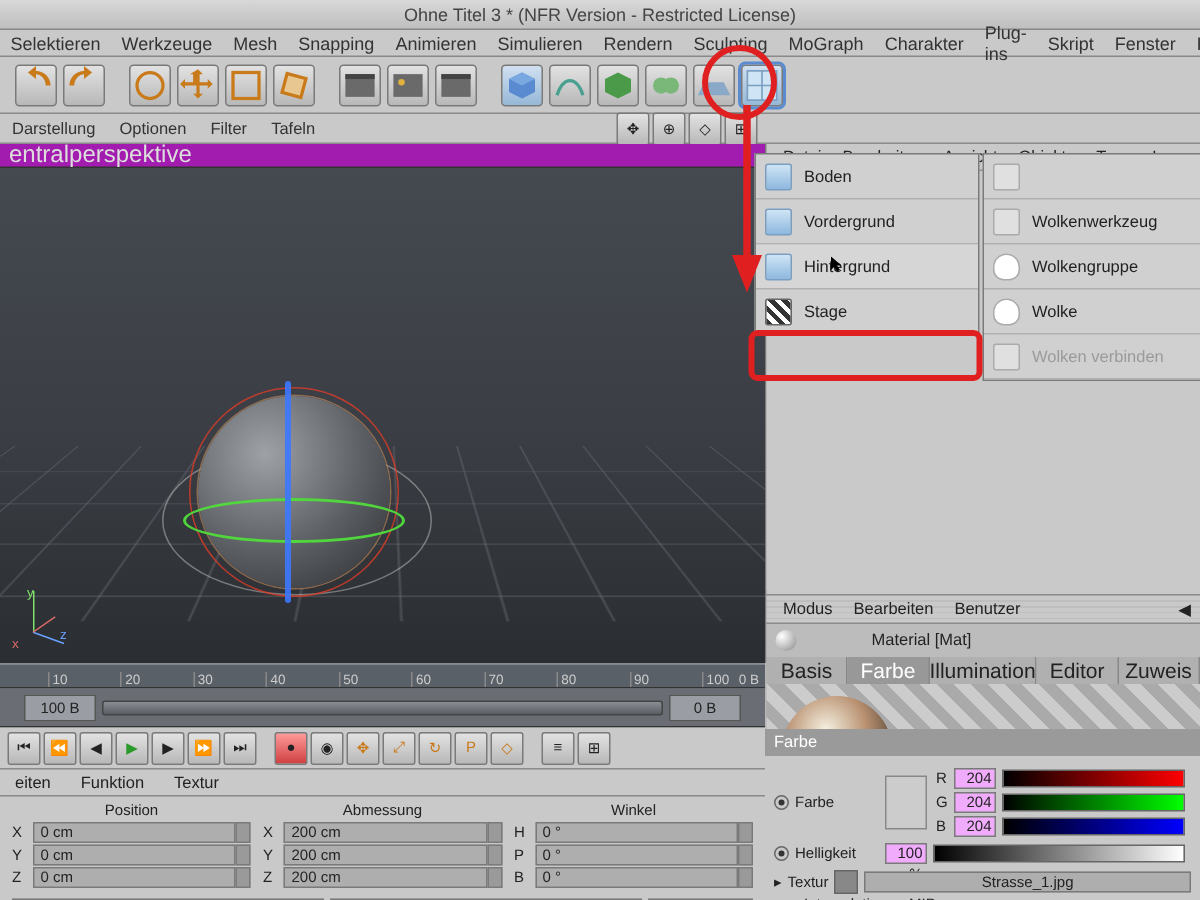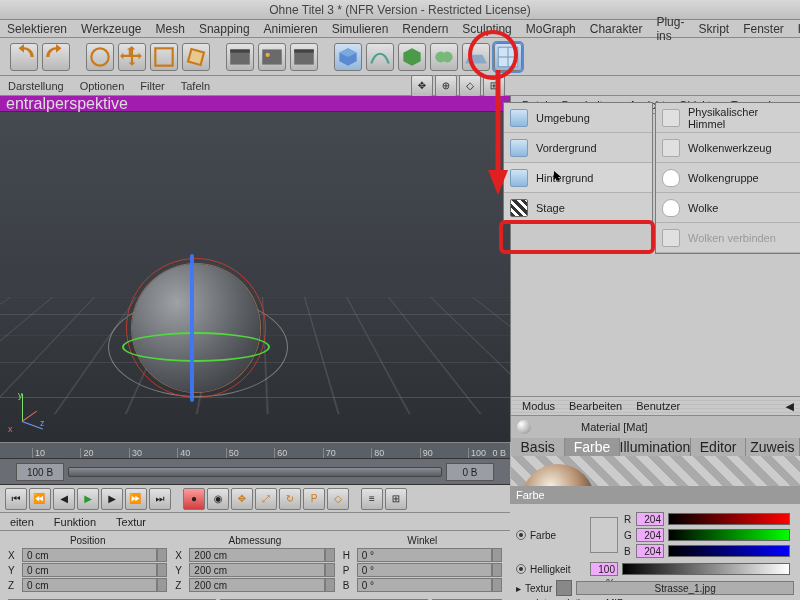--- a/index.html
+++ b/index.html
@@ -278,42 +278,41 @@
       <span>Ansicht</span>
       <span>Objekte</span>
       <span>Tags</span>
       <span>Lesezeich</span>
     </div>
     <div class="panel-body">
       <div class="dropdown">
         <div class="dropdown-col left">
           <div class="dd-item">
               <div class="ico blue"></div>
-              <span class="txt">Umgebung</span>
+              <span class="txt">Boden</span>
             </div>
           <div class="dd-item">
               <div class="ico blue"></div>
               <span class="txt">Vordergrund</span>
             </div>
           <div class="dd-item highlight">
               <div class="ico blue"></div>
               <span class="txt">Hintergrund</span>
             <svg style="position:absolute;left:50px;top:8px" width="8" height="10">
                 <path d="M0 0l0 9 2-2 2 3 2-1-2-3 3 0z" fill="#000"></path>
               </svg>
           </div>
           <div class="dd-item">
               <div class="ico stage"></div>
               <span class="txt">Stage</span>
             </div>
         </div>
         <div class="dropdown-col right">
           <div class="dd-item">
               <div class="ico gray"></div>
-              <span class="txt">Physikalischer Himmel</span>
             </div>
           <div class="dd-item">
               <div class="ico gray"></div>
               <span class="txt">Wolkenwerkzeug</span>
             </div>
           <div class="dd-item">
               <div class="ico cloud"></div>
               <span class="txt">Wolkengruppe</span>
             </div>
           <div class="dd-item">

